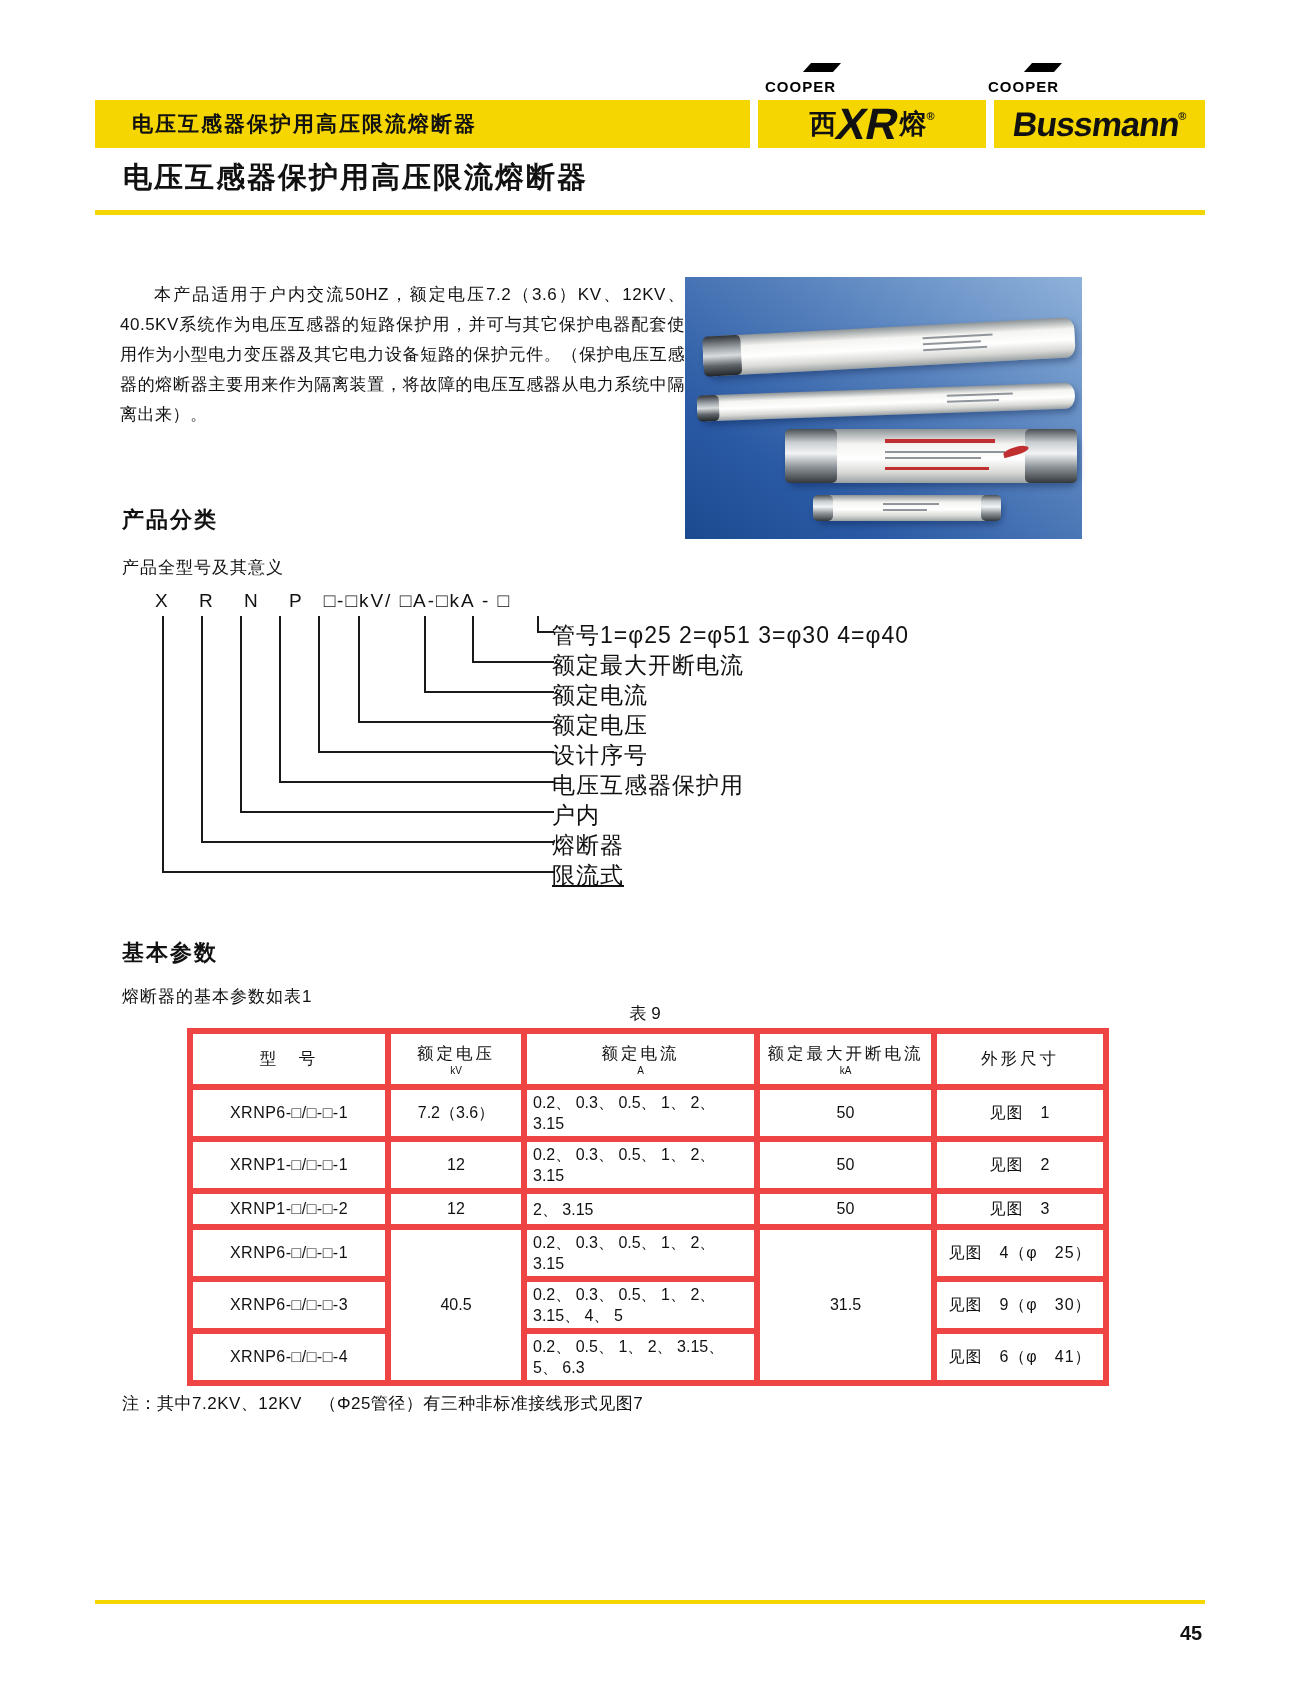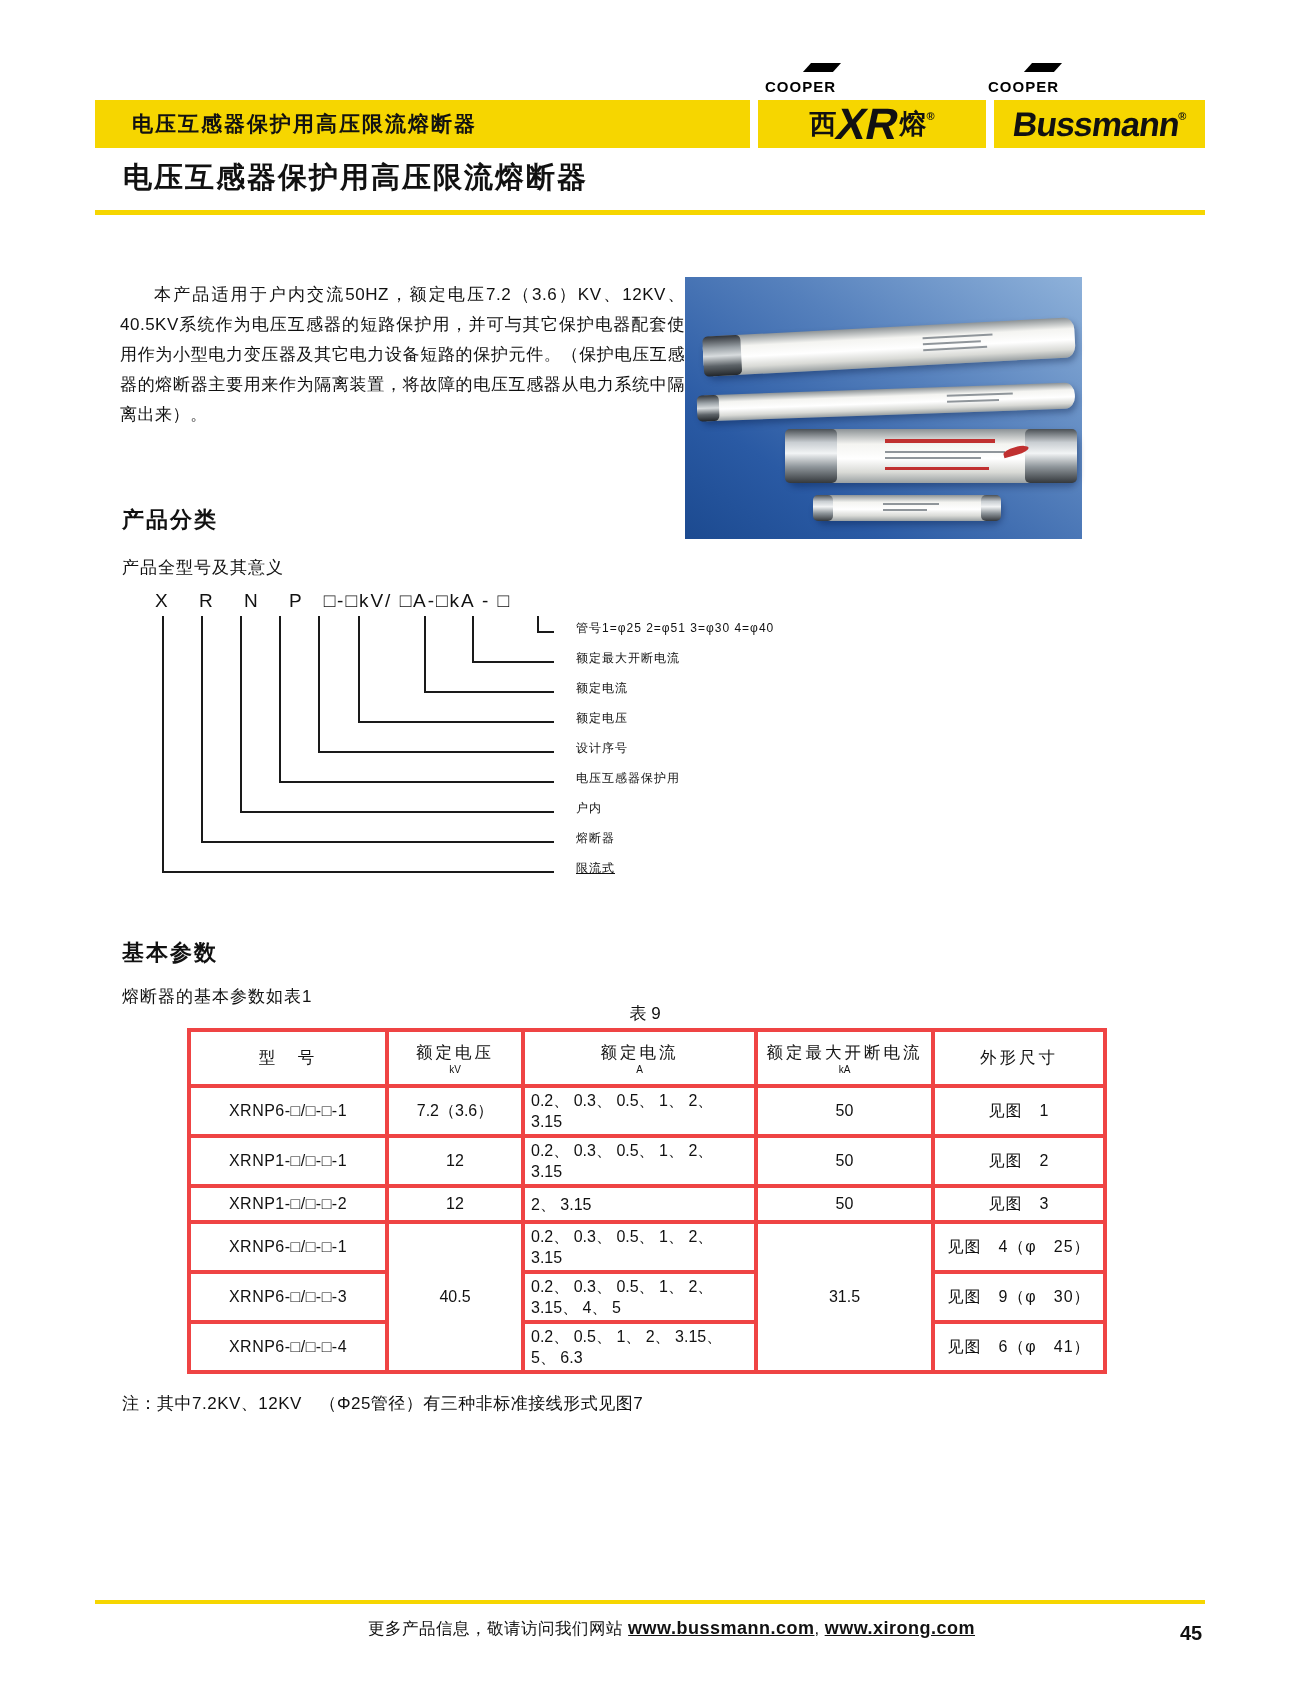--- a/index.html
+++ b/index.html
@@ -37,27 +37,27 @@
   .cap.shiny{background:linear-gradient(#4a5055 0%,#c9ced2 25%,#f2f4f5 45%,#8f969b 70%,#34383c 100%);}
   .flabel{position:absolute;background:#8f959a;height:2px;}
   .flabel.red{background:#C03030;}
   
   .h2{position:absolute;font-size:22px;font-weight:bold;letter-spacing:2px;}
   .subhead{position:absolute;left:122px;top:556px;font-size:17px;letter-spacing:1px;}
   .code-line{position:absolute;left:155px;top:590px;font-size:19px;white-space:nowrap;}
   .code-prefix{word-spacing:26px;letter-spacing:0;}
   .code-suffix{margin-left:22px;letter-spacing:2px;}
   .conn{position:absolute;border-left:2px solid #1a1a1a;border-bottom:2px solid #1a1a1a;}
-  .diag-label{position:absolute;left:576px;font-size:12px;white-space:nowrap;letter-spacing:1px;}
+  .diag-label{position:absolute;left:552px;font-size:23px;white-space:nowrap;letter-spacing:1px;}
   
   .lead{position:absolute;left:122px;top:985px;font-size:17px;letter-spacing:1px;}
   .tcaption{position:absolute;left:187px;top:1002px;width:916px;text-align:center;font-size:17px;}
   table.params{position:absolute;left:187px;top:1028px;width:916px;border-collapse:collapse;
                table-layout:fixed;font-size:16px;}
-  table.params th,table.params td{border:4px solid #ef4444;vertical-align:middle;padding:2px 6px;}
+  table.params th,table.params td{border:6px solid #ef4444;vertical-align:middle;padding:2px 6px;}
   table.params tr.hdr th{border-bottom:2px solid #222;font-weight:normal;}
   table.params{border:2px solid #222;}
   .hname{font-size:16.5px;letter-spacing:3px;}
   .hunit{font-size:10px;letter-spacing:0;}
   td.c-model{text-align:center;letter-spacing:0.5px;}
   td.c-volt,td.c-brk{text-align:center;}
   td.c-curr{text-align:left;padding-left:10px;padding-right:30px;line-height:21px;}
   td.c-dim{text-align:center;letter-spacing:1px;}
   .note{position:absolute;left:122px;top:1392px;font-size:17px;letter-spacing:0.5px;}
   
@@ -220,20 +220,15 @@
       <td class="c-model">XRNP6-□/□-□-4</td>
       <td class="c-curr">0.2、 0.5、 1、 2、 3.15、 5、 6.3</td>
       <td class="c-dim">见图　6（φ　41）</td>
     </tr>
   </tbody>
     </table>
 
   <div class="note">注：其中7.2KV、12KV　（Φ25管径）有三种非标准接线形式见图7</div>
 
   <div class="footer-rule"></div>
-  <div class="footer-text">
-    <span>更多产品信息，敬请访问我们网站</span>
-    <a class="footer-link">www.bussmann.com</a><span>,</span>
-    <a class="footer-link">www.xirong.com</a>
-  </div>
   <div class="page-num">45</div>
 
 </div>
 
 </body></html>

